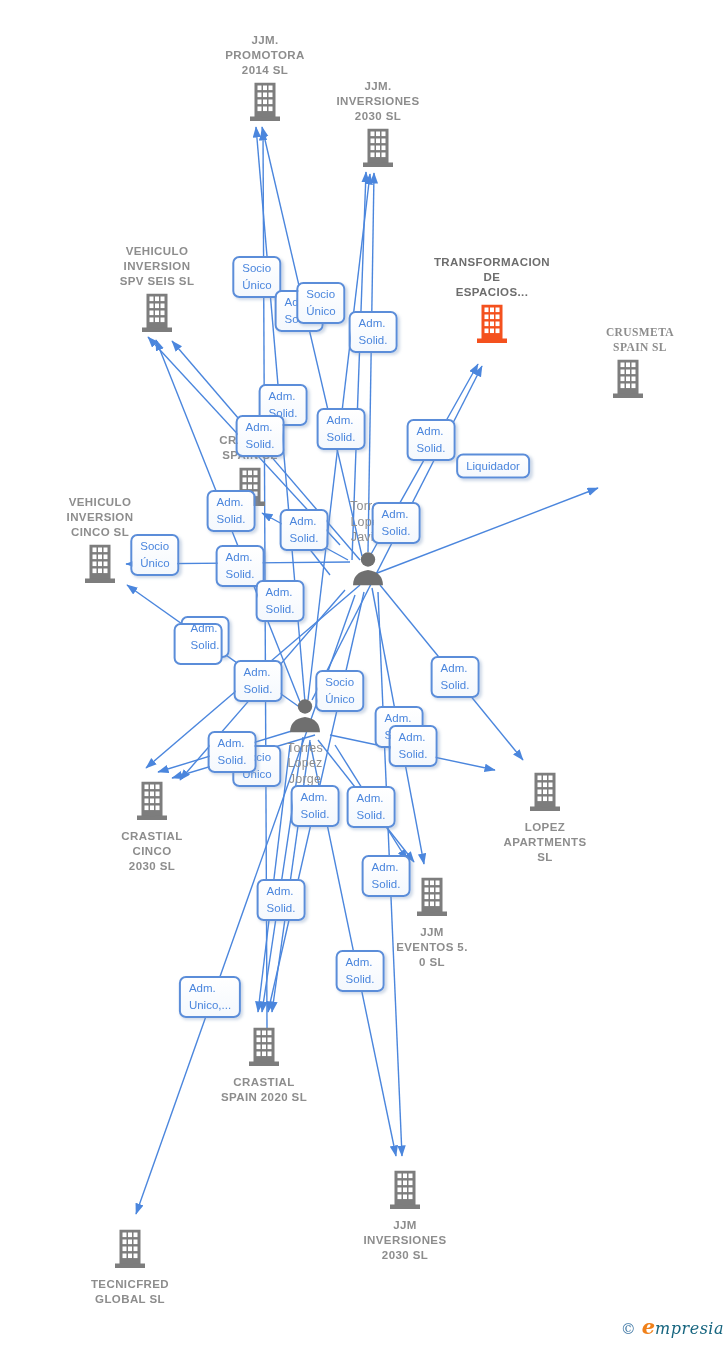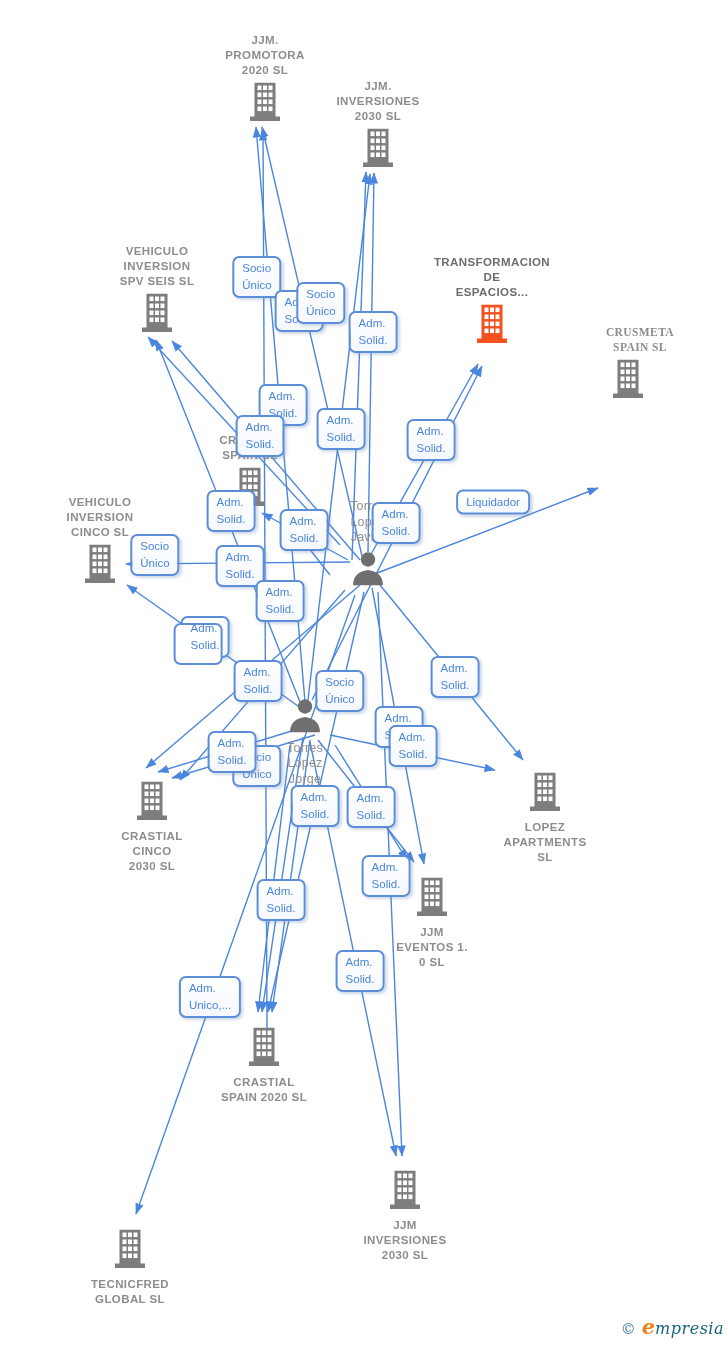--- a/index.html
+++ b/index.html
@@ -82,21 +82,21 @@
           <rect x="15.5" y="24" width="4" height="4.6" fill="#ffffff"></rect>
           <rect x="21" y="3" width="4" height="4.6" fill="#ffffff"></rect>
           <rect x="21" y="10" width="4" height="4.6" fill="#ffffff"></rect>
           <rect x="21" y="17" width="4" height="4.6" fill="#ffffff"></rect>
           <rect x="21" y="24" width="4" height="4.6" fill="#ffffff"></rect>
     <rect x="14.5" y="29" width="6" height="6" fill="#7d7d7d"></rect>
         </svg></div>
       <div class="node-label" style="left: 265px; top: 32.5px;">
         <div>JJM.</div>
         <div>PROMOTORA</div>
-        <div>2020  SL</div>
+        <div>2014  SL</div>
       </div>
       <div class="icon-wrap" style="left: 378px; top: 150px;"><svg width="35" height="39" viewBox="0 0 35 39">
     <rect x="7" y="0" width="21" height="35" fill="#7d7d7d"></rect>
     <rect x="2.5" y="34" width="30" height="4.5" fill="#7d7d7d"></rect>
           <rect x="10" y="3" width="4" height="4.6" fill="#ffffff"></rect>
           <rect x="10" y="10" width="4" height="4.6" fill="#ffffff"></rect>
           <rect x="10" y="17" width="4" height="4.6" fill="#ffffff"></rect>
           <rect x="10" y="24" width="4" height="4.6" fill="#ffffff"></rect>
           <rect x="15.5" y="3" width="4" height="4.6" fill="#ffffff"></rect>
           <rect x="15.5" y="10" width="4" height="4.6" fill="#ffffff"></rect>
@@ -277,21 +277,21 @@
           <rect x="15.5" y="17" width="4" height="4.6" fill="#ffffff"></rect>
           <rect x="15.5" y="24" width="4" height="4.6" fill="#ffffff"></rect>
           <rect x="21" y="3" width="4" height="4.6" fill="#ffffff"></rect>
           <rect x="21" y="10" width="4" height="4.6" fill="#ffffff"></rect>
           <rect x="21" y="17" width="4" height="4.6" fill="#ffffff"></rect>
           <rect x="21" y="24" width="4" height="4.6" fill="#ffffff"></rect>
     <rect x="14.5" y="29" width="6" height="6" fill="#7d7d7d"></rect>
         </svg></div>
       <div class="node-label" style="left: 432px; top: 924.5px;">
         <div>JJM</div>
-        <div>EVENTOS 1.</div>
+        <div>EVENTOS 5.</div>
         <div>0  SL</div>
       </div>
       <div class="icon-wrap" style="left: 264px; top: 1049px;"><svg width="35" height="39" viewBox="0 0 35 39">
     <rect x="7" y="0" width="21" height="35" fill="#7d7d7d"></rect>
     <rect x="2.5" y="34" width="30" height="4.5" fill="#7d7d7d"></rect>
           <rect x="10" y="3" width="4" height="4.6" fill="#ffffff"></rect>
           <rect x="10" y="10" width="4" height="4.6" fill="#ffffff"></rect>
           <rect x="10" y="17" width="4" height="4.6" fill="#ffffff"></rect>
           <rect x="10" y="24" width="4" height="4.6" fill="#ffffff"></rect>
           <rect x="15.5" y="3" width="4" height="4.6" fill="#ffffff"></rect>
@@ -396,21 +396,21 @@
         <div>Solid.</div>
       </div>
       <div class="edge-label" style="left: 341px; top: 429px; z-index: 9;">
         <div>Adm.</div>
         <div>Solid.</div>
       </div>
       <div class="edge-label" style="left: 431px; top: 440px; z-index: 10;">
         <div>Adm.</div>
         <div>Solid.</div>
       </div>
-      <div class="edge-label" style="left: 493px; top: 466px; z-index: 11; margin-top: 36px;">
+      <div class="edge-label" style="left: 493px; top: 466px; z-index: 11;">
         <div>Liquidador</div>
       </div>
       <div class="edge-label" style="left: 231px; top: 511px; z-index: 12;">
         <div>Adm.</div>
         <div>Solid.</div>
       </div>
       <div class="edge-label" style="left: 304px; top: 530px; z-index: 13;">
         <div>Adm.</div>
         <div>Solid.</div>
       </div>

